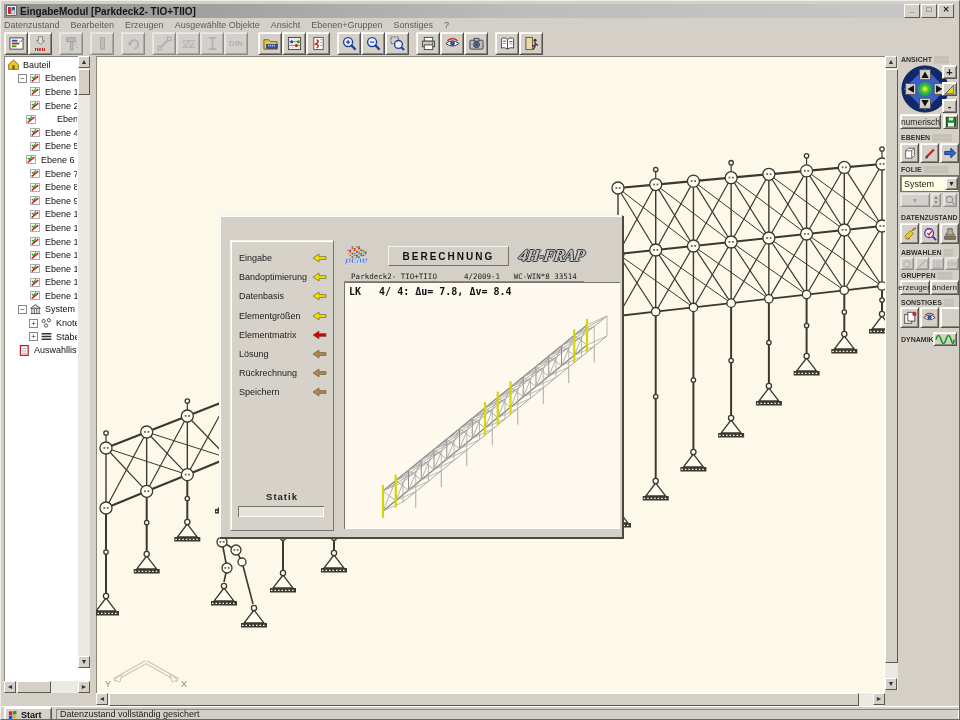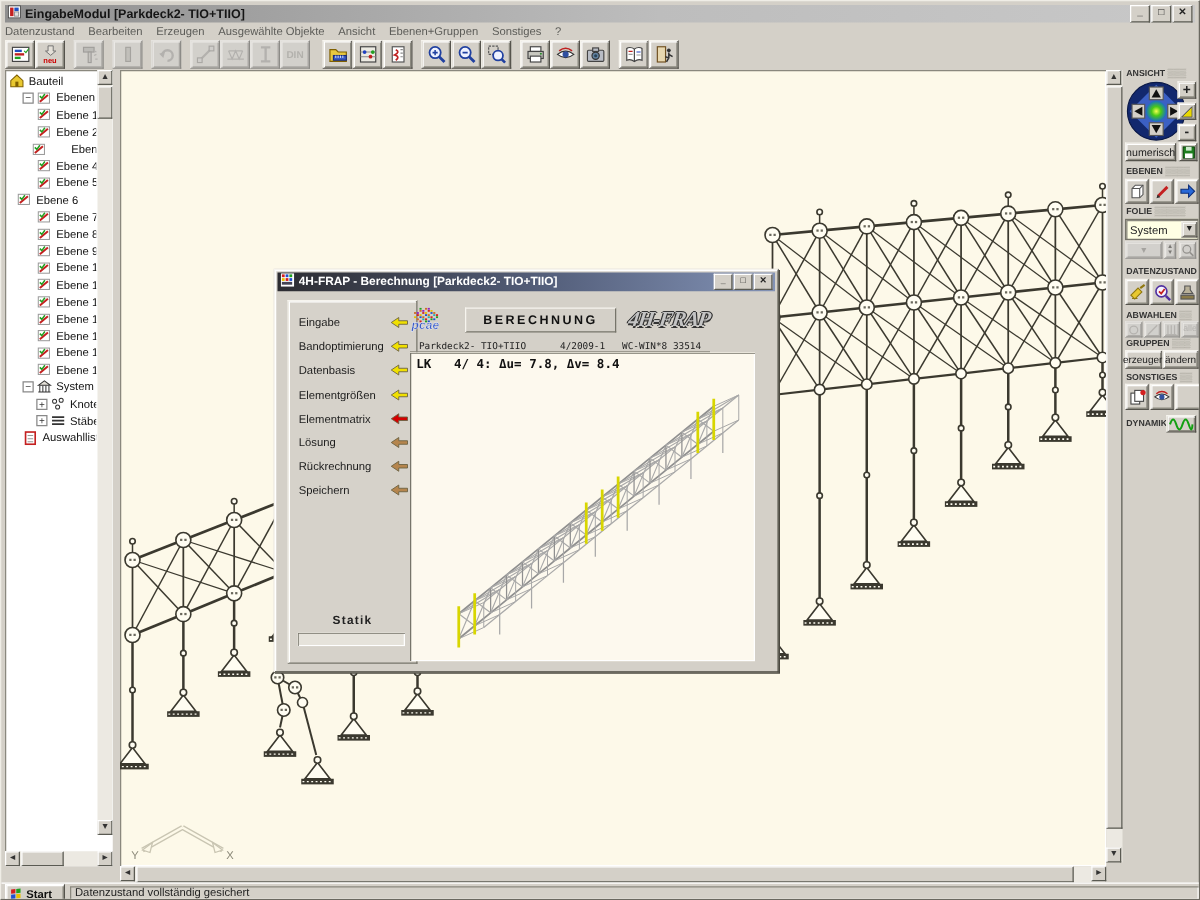--- a/index.html
+++ b/index.html
@@ -55,21 +55,21 @@
        background:linear-gradient(90deg,#2c2c31,#55607c 55%,#8292b5);display:flex;align-items:center;padding:0 2px;box-sizing:border-box;}
   .dlg-title .ttl{flex:1;font-size:9.5px;font-weight:bold;color:#fff;margin-left:3px;white-space:nowrap;overflow:hidden;}
   .dlg-title .winbtn{width:13px;height:11px;font-size:7px;line-height:9px;}
   .dlg-menu{position:absolute;left:10px;top:24px;width:102px;height:289px;background:#d6d2ca;
        border:1px solid;border-color:#f6f4ee #76746a #76746a #f6f4ee;box-shadow:inset 1px 1px 0 #fff;}
   .step{position:absolute;left:8px;right:6px;height:14px;display:flex;align-items:center;}
   .step .sl{flex:1;font-size:9px;color:#1c1c1c;white-space:nowrap;overflow:hidden;}
   .statik{position:absolute;left:0;width:100%;text-align:center;font-size:9.5px;font-weight:bold;color:#222;letter-spacing:1px;}
   .pbar{position:absolute;left:7px;width:86px;height:11px;background:#e6e3db;
        box-shadow:inset 1px 1px 0 #76746a, inset -1px -1px 0 #fff;}
-  .dlg-content{position:absolute;left:108px;top:24px;width:240px;height:289px;}
+  .dlg-content{position:absolute;left:124px;top:24px;width:240px;height:289px;}
   .dlg-header{position:absolute;left:0;top:0;width:100%;height:32px;display:flex;align-items:center;}
   .berech{height:18px;border:1px solid;border-color:#f6f4ee #76746a #76746a #f6f4ee;
        font-size:10px;font-weight:bold;letter-spacing:2px;color:#111;display:flex;align-items:center;padding:0 14px;margin-left:10px;}
   .brand{font-family:"Liberation Serif",serif;font-style:italic;font-weight:bold;font-size:17px;color:#c4c4c4;
        text-shadow:-1px 0 #333,1px 0 #333,0 -1px #333,0 1px #333;transform:skewX(-8deg);margin-left:10px;white-space:nowrap;letter-spacing:-1px;}
   .dlg-info{position:absolute;left:0;top:32px;width:100%;height:10px;font-family:"DejaVu Sans Mono",monospace;
        font-size:7.5px;color:#222;white-space:pre;text-align:center;border-bottom:1px solid #8a887e;box-sizing:border-box;}
   .dlg-white{position:absolute;left:0;top:42px;width:276px;height:247px;background:#fdf9ee;
        box-shadow:inset 1px 1px 0 #76746a, inset -1px -1px 0 #fff;}
   .lkline{position:absolute;left:5px;top:4px;font-family:"DejaVu Sans Mono",monospace;font-size:10px;font-weight:bold;color:#111;white-space:pre;}
@@ -334,21 +334,21 @@
           <span>Ebene 4</span>
         </div>
         <div class="tree-row" style="padding-left: 24px;">
           <span class="ticn"><svg width="13" height="13" viewBox="0 0 16 16">
               <rect x="2" y="3" width="11" height="10" fill="#fff" stroke="#999"></rect>
               <line x1="3.5" y1="11.5" x2="11.5" y2="5" stroke="#c42020" stroke-width="2"></line>
               <path d="M3.5 6l2 2 3-4" stroke="#20a020" stroke-width="1.5" fill="none"></path>
             </svg></span>
           <span>Ebene 5</span>
         </div>
-        <div class="tree-row" style="padding-left: 8px;">
+        <div class="tree-row" style="padding-left: 20px;">
           <span class="ticn"><svg width="13" height="13" viewBox="0 0 16 16">
               <rect x="2" y="3" width="11" height="10" fill="#fff" stroke="#999"></rect>
               <line x1="3.5" y1="11.5" x2="11.5" y2="5" stroke="#c42020" stroke-width="2"></line>
               <path d="M3.5 6l2 2 3-4" stroke="#20a020" stroke-width="1.5" fill="none"></path>
             </svg></span>
           <span>Ebene 6</span>
         </div>
         <div class="tree-row" style="padding-left: 24px;">
           <span class="ticn"><svg width="13" height="13" viewBox="0 0 16 16">
               <rect x="2" y="3" width="11" height="10" fill="#fff" stroke="#999"></rect>
@@ -776,36 +776,20 @@
     <svg class="axis" width="85" height="40" viewBox="0 0 85 40">
       <path d="M44 8 L12 26 M44 8 L76 26" stroke="#c9c5b2" stroke-width="4" fill="none"></path>
       <path d="M44 8 L12 26 M44 8 L76 26" stroke="#fdf9e9" stroke-width="2" fill="none"></path>
       <path d="M12 26 l8 -6 -2 8z" fill="#fdf9e9" stroke="#c9c5b2"></path>
       <path d="M76 26 l-8 -6 2 8z" fill="#fdf9e9" stroke="#c9c5b2"></path>
       <text x="3" y="33" font-size="9" fill="#8a8878" id="axis-y">Y</text>
       <text x="79" y="33" font-size="9" fill="#8a8878" id="axis-x">X</text>
     </svg>
 
     <div class="dialog">
-      <div class="dlg-title">
-        <span id="dlg-icon"><svg width="12" height="12" viewBox="0 0 16 16">
-              <rect x="1" y="1" width="14" height="14" fill="#fff"></rect>
-              <rect x="2" y="2" width="3" height="3" fill="#d42020"></rect>
-              <rect x="6" y="2" width="3" height="3" fill="#2050d0"></rect>
-              <rect x="10" y="2" width="3" height="3" fill="#20a020"></rect>
-              <rect x="2" y="6" width="3" height="3" fill="#e8c000"></rect>
-              <rect x="6" y="6" width="3" height="3" fill="#d42020"></rect>
-              <rect x="10" y="6" width="3" height="3" fill="#2050d0"></rect>
-              <rect x="2" y="10" width="11" height="3" fill="#445"></rect>
-            </svg></span>
-        <span class="ttl">4H-FRAP - Berechnung [Parkdeck2- TIO+TIIO]</span>
-        <span class="winbtn">_</span>
-        <span class="winbtn">□</span>
-        <span class="winbtn">✕</span>
-      </div>
       <div class="dlg-menu" id="dlg-steps">
         <div class="statik" style="top:250px;">Statik</div>
         <div class="pbar" style="top:265px;"></div>
       <div class="step" style="top: 10px;">
             <span class="sl">Eingabe</span>
    <svg width="15" height="10" viewBox="0 0 15 10">
      <path d="M1 5l6-4v2.6h7v2.8H7V9z" fill="#f0e000" stroke="#6a6040" stroke-width="0.7"></path>
             </svg>
           </div>
           <div class="step" style="top: 29.2px;">

